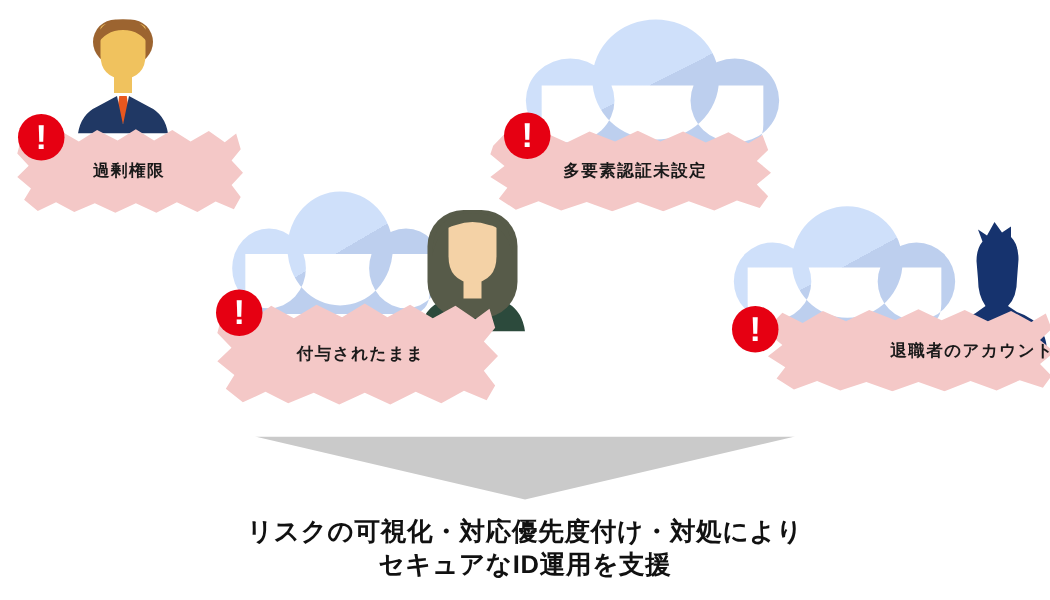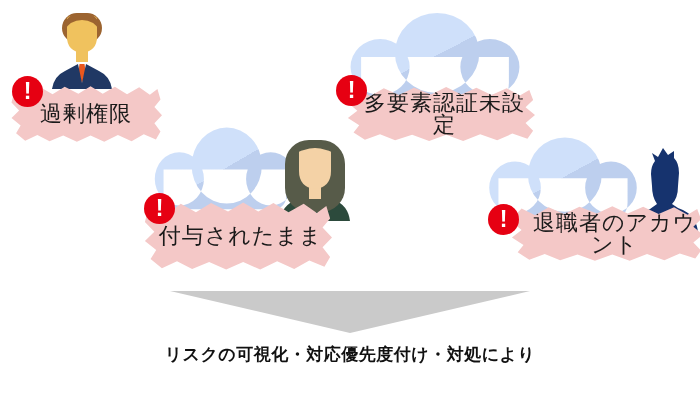--- a/index.html
+++ b/index.html
@@ -4,21 +4,21 @@
 <style>
   html,body{margin:0;padding:0;background:#fff;}
   .canvas{
     position:relative;width:700px;height:400px;background:#ffffff;overflow:hidden;
     font-family:"Liberation Sans","DejaVu Sans",sans-serif;color:#1a1a1a;
   }
   
   .burst{
     position:absolute;background:#f4c8c7;z-index:3;
     display:flex;align-items:center;justify-content:center;text-align:center;
-    font-weight:normal;font-size:22px;letter-spacing:1px;color:#1a1a1a;line-height:22px;
+    font-weight:bold;font-size:11px;letter-spacing:1px;color:#1a1a1a;line-height:22px;
     clip-path:polygon(2% 20%,6% 6%,13% 18%,20% 4%,28% 16%,36% 3%,45% 15%,53% 2%,
       61% 15%,69% 3%,77% 16%,85% 4%,92% 17%,97% 7%,99% 25%,95% 38%,100% 52%,
       95% 66%,99% 80%,96% 94%,88% 85%,80% 97%,71% 86%,62% 98%,53% 87%,44% 98%,
       35% 87%,26% 97%,18% 86%,10% 96%,4% 83%,7% 70%,1% 57%,6% 44%,1% 30%);
   }
   .alert-badge{
     position:absolute;width:31px;height:31px;border-radius:50%;background:#e60012;
     color:#ffffff;display:flex;align-items:center;justify-content:center;
     font-weight:bold;font-size:23px;line-height:31px;z-index:5;padding-bottom:1px;box-sizing:border-box;
   }
@@ -57,21 +57,21 @@
       <linearGradient id="cg2" x1="0" y1="0" x2="1" y2="1">
         <stop offset="0.5" stop-color="#cfe0fa"></stop>
           <stop offset="0.5" stop-color="#bdcfee"></stop>
       </linearGradient>
     </defs>
     <path fill="url(#cg2)" d="M10 62 a28 28 0 1 0 56 0 a28 28 0 1 0 -56 0
       M52 48 a40 40 0 1 0 80 0 a40 40 0 1 0 -80 0
       M114 62 a28 28 0 1 0 56 0 a28 28 0 1 0 -56 0
       M20 52 h140 v26 q0 16 -16 16 h-108 q-16 0 -16 -16 Z"></path>
   </svg>
-  <div class="burst" style="left:346px;top:86px;width:189px;height:56px;padding-left:8px;box-sizing:border-box;text-align:center;">
+  <div class="burst" style="left:325px;top:86px;width:189px;height:56px;padding-left:8px;box-sizing:border-box;text-align:center;">
     <span>多要素認証未設定</span>
   </div>
   <div class="alert-badge" style="left:336px;top:75px;">
     <span>!</span>
   </div>
 
   <svg class="cloud" style="left:146px;top:120px;" width="158" height="95" viewBox="0 0 180 100" preserveAspectRatio="none">
     <defs>
       <linearGradient id="cg3" x1="0" y1="0" x2="1" y2="1">
         <stop offset="0.5" stop-color="#cfe0fa"></stop>
@@ -122,15 +122,16 @@
   <div class="alert-badge" style="left:488px;top:204px;">
     <span>!</span>
   </div>
 
   <svg class="arrow" style="left:170px;top:291px;" width="360" height="43" viewBox="0 0 360 43">
     <polygon points="0,0 360,0 180,42" fill="#cacaca"></polygon>
   </svg>
 
   <div class="conclusion">
     <div>リスクの可視化・対応優先度付け・対処により</div>
+    <div>セキュアなID運用を支援</div>
   </div>
 
 </div>
 
 </body></html>

